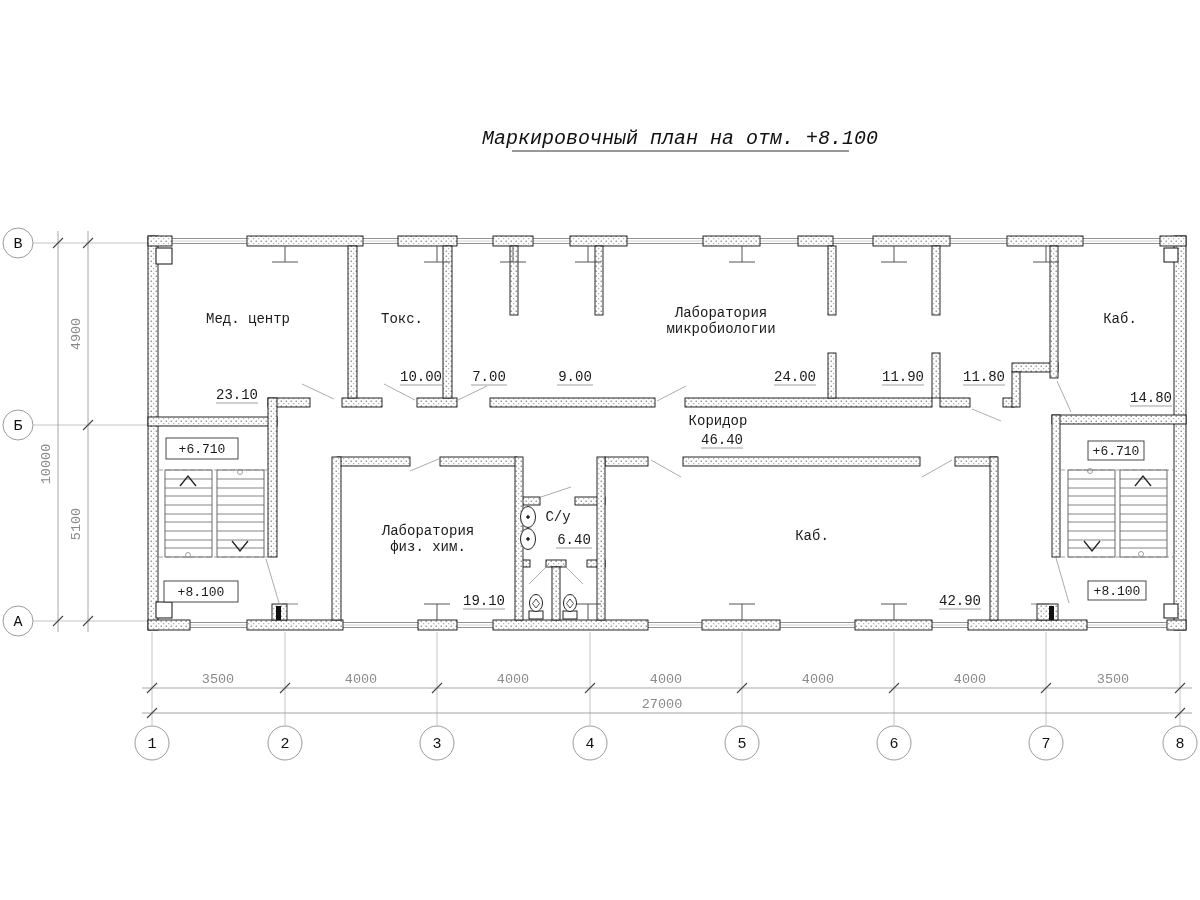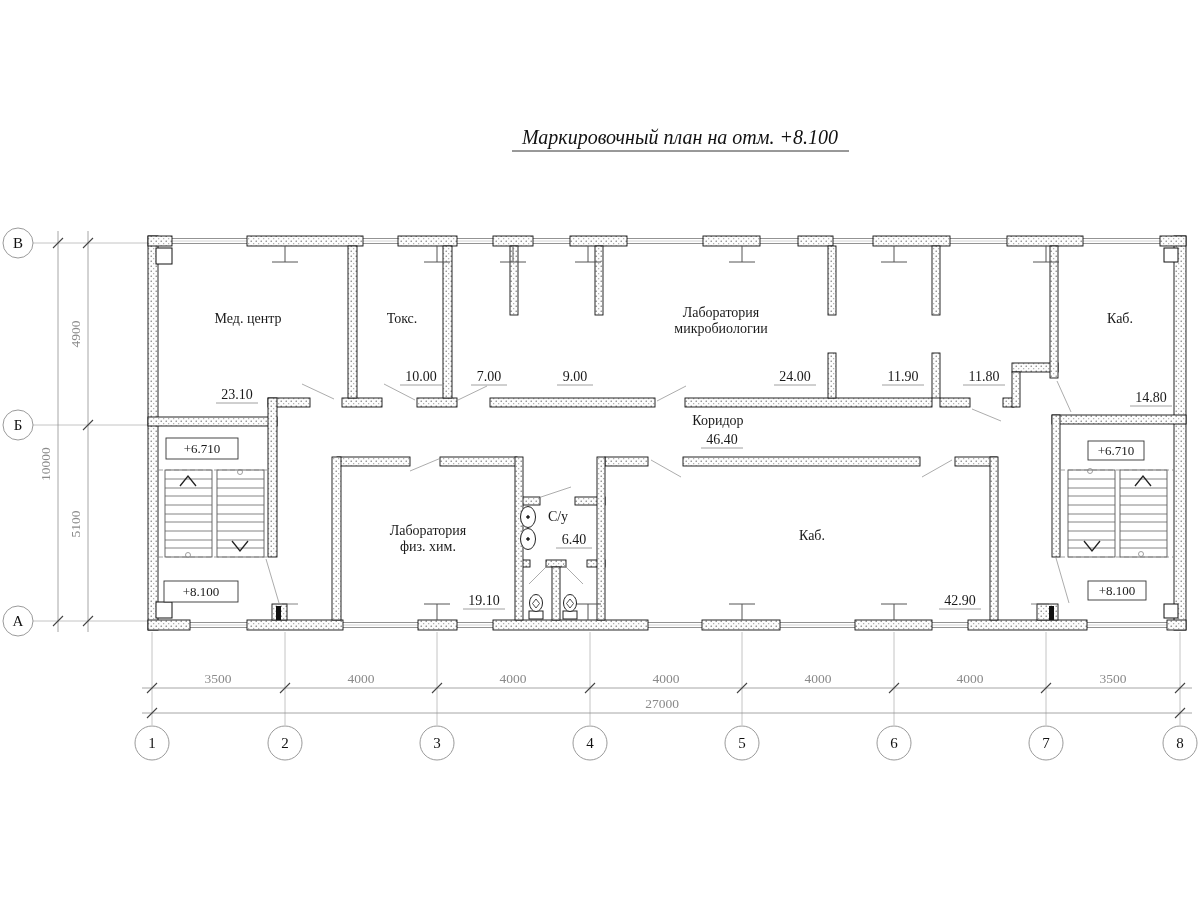--- a/index.html
+++ b/index.html
@@ -1,17 +1,17 @@
 <!DOCTYPE html>
 <html><head>
 <meta charset="utf-8">
 <style>
   html,body{margin:0;padding:0;background:#fff;}
   #stage{position:relative;width:1200px;height:792px;background:#ffffff;overflow:hidden;
-         font-family:Liberation Serif, serif;}
+         font-family:Liberation Mono, monospace;}
   svg{position:absolute;left:0;top:0;}
   text{fill:#1a1a1a;}
   .room-name{font-size:14px;}
   .area{font-size:14px;}
   .dim{font-size:13.5px;fill:#8a8a8a;}
   .axis-num{font-size:15px;fill:#111;}
   .elev{font-size:13px;}
   .title{font-size:20px;font-style:italic;fill:#111;}
 </style>
 </head>

